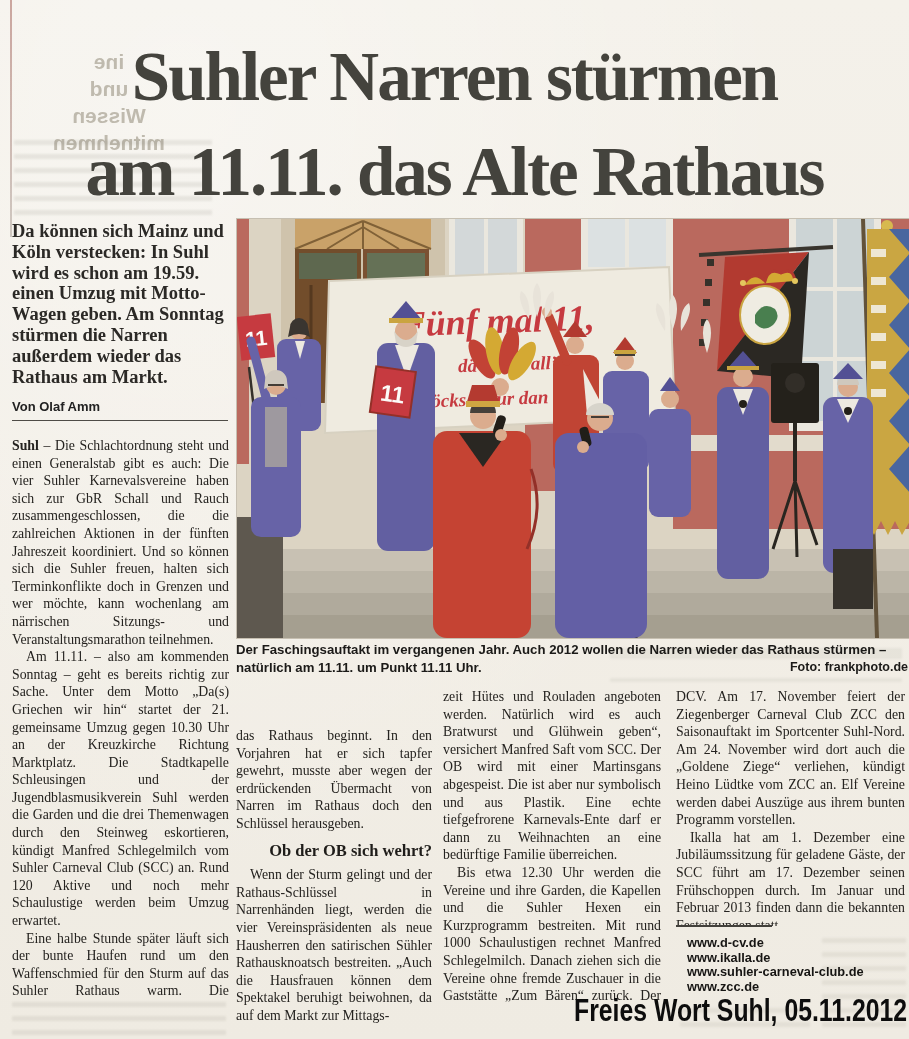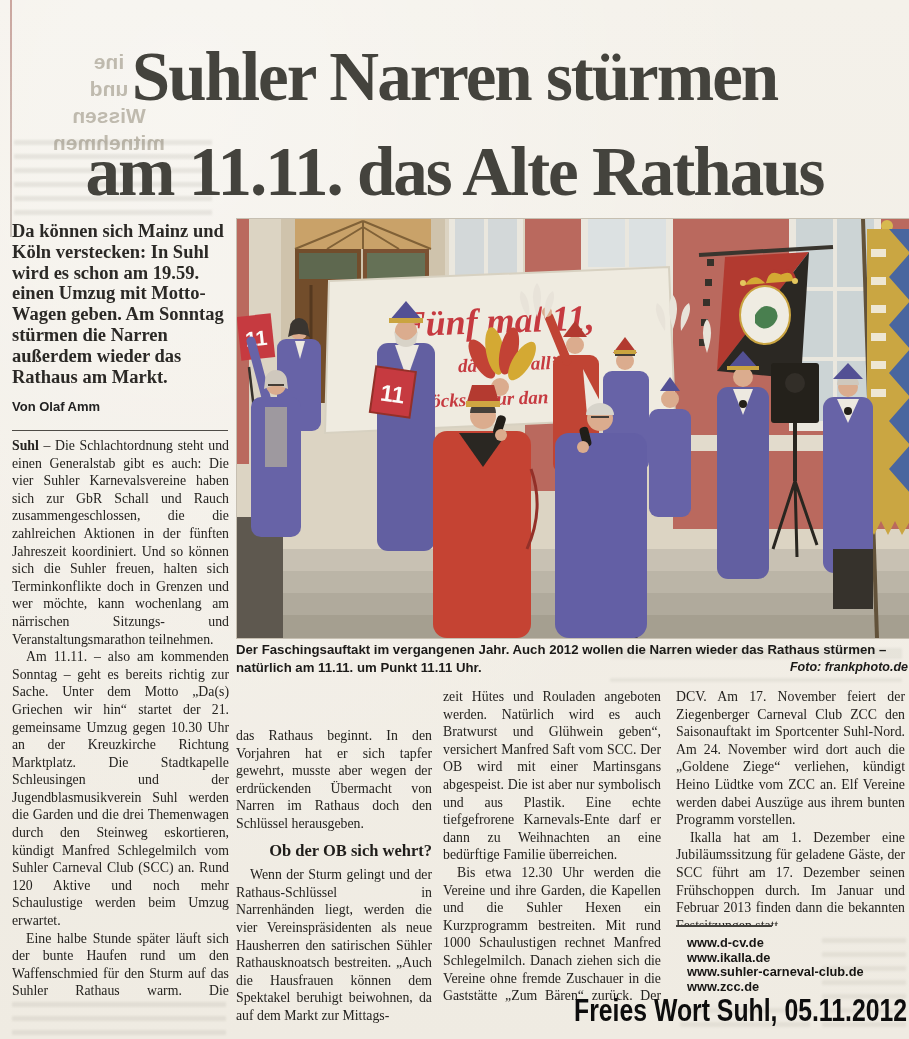--- a/index.html
+++ b/index.html
@@ -27,21 +27,21 @@
   .bb4{left:822px;top:938px;width:84px;height:96px;opacity:.4;}
   .bb5{left:680px;top:1008px;width:130px;height:28px;opacity:.4;}
   
   .headline{position:absolute;left:0;top:30px;width:909px;text-align:center;
     font-weight:700;font-size:69px;line-height:95px;letter-spacing:-2px;color:#44433d;}
   
   .lede{position:absolute;left:12px;top:221px;width:218px;font-size:18.5px;
     line-height:20.8px;font-weight:600;color:#2b2926;}
   .byline{position:absolute;left:12px;top:399px;width:216px;
     font-family:"Liberation Sans","DejaVu Sans",sans-serif;
-    font-size:13px;font-weight:700;color:#222;padding-bottom:16px;border-bottom:1.6px solid #4e4c47;}
+    font-size:13px;font-weight:700;color:#222;padding-bottom:6px;border-bottom:1.6px solid #4e4c47;}
   
   .bodycol{position:absolute;font-size:13.8px;line-height:17.6px;text-align:justify;
     color:#24221f;overflow:hidden;hyphens:auto;-webkit-hyphens:auto;}
   .bodycol p{margin:0;}
   .bodycol p.ind{text-indent:14px;}
   .col1{left:12px;top:437px;width:217px;height:566px;}
   .col2{left:236px;top:688px;width:196px;height:316px;margin-top:39px;}
   .col3{left:443px;top:688px;width:218px;height:316px;}
   .col4{left:676px;top:688px;width:229px;height:238px;}
   .subhead{font-size:16.5px;font-weight:700;text-align:right;margin:9px 0 7px 0 !important;
@@ -56,21 +56,21 @@
   .stamp{position:absolute;left:574px;top:993px;width:420px;
     font-family:"Liberation Sans","DejaVu Sans",sans-serif;
     font-size:31px;font-weight:700;color:#0d0d0d;white-space:nowrap;
     transform:scaleX(.8);transform-origin:left top;letter-spacing:0;}
   
   .photo{position:absolute;left:236px;top:218px;width:673px;height:419px;
     border:1px solid #c6bfb1;box-sizing:content-box;background:#ddd5c6;}
   .caption{position:absolute;left:236px;top:641px;width:674px;
     font-family:"Liberation Sans","DejaVu Sans",sans-serif;
     font-size:13.2px;line-height:17.6px;font-weight:700;color:#1b1a18;}
-  .credit{position:absolute;right:2px;top:17.6px;font-style:italic;font-size:12.5px;}
+  .credit{position:absolute;right:2px;top:17.6px;font-size:12.5px;}
 </style>
 </head>
 <body>
 
 <div class="page">
 
   <div class="crease"></div>
 
   <div class="ghost-words">
     <div>ine</div>

